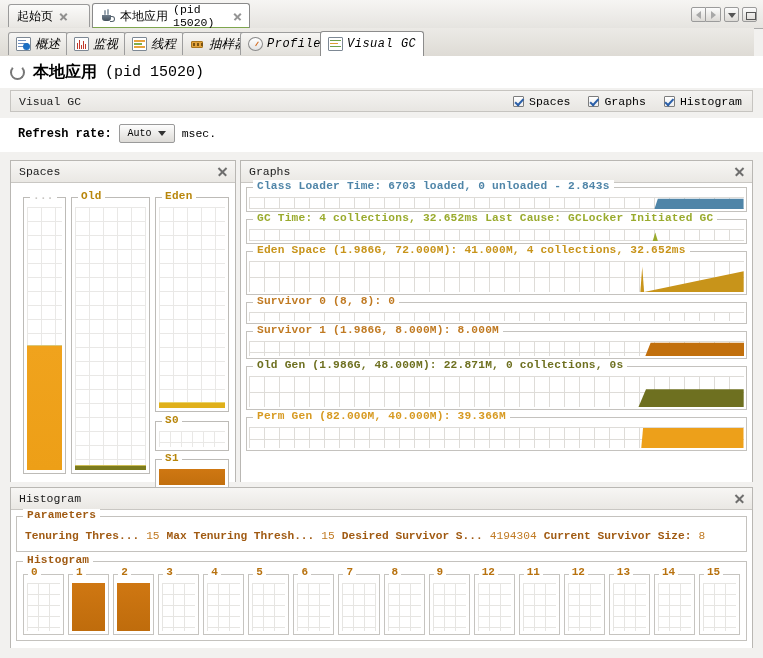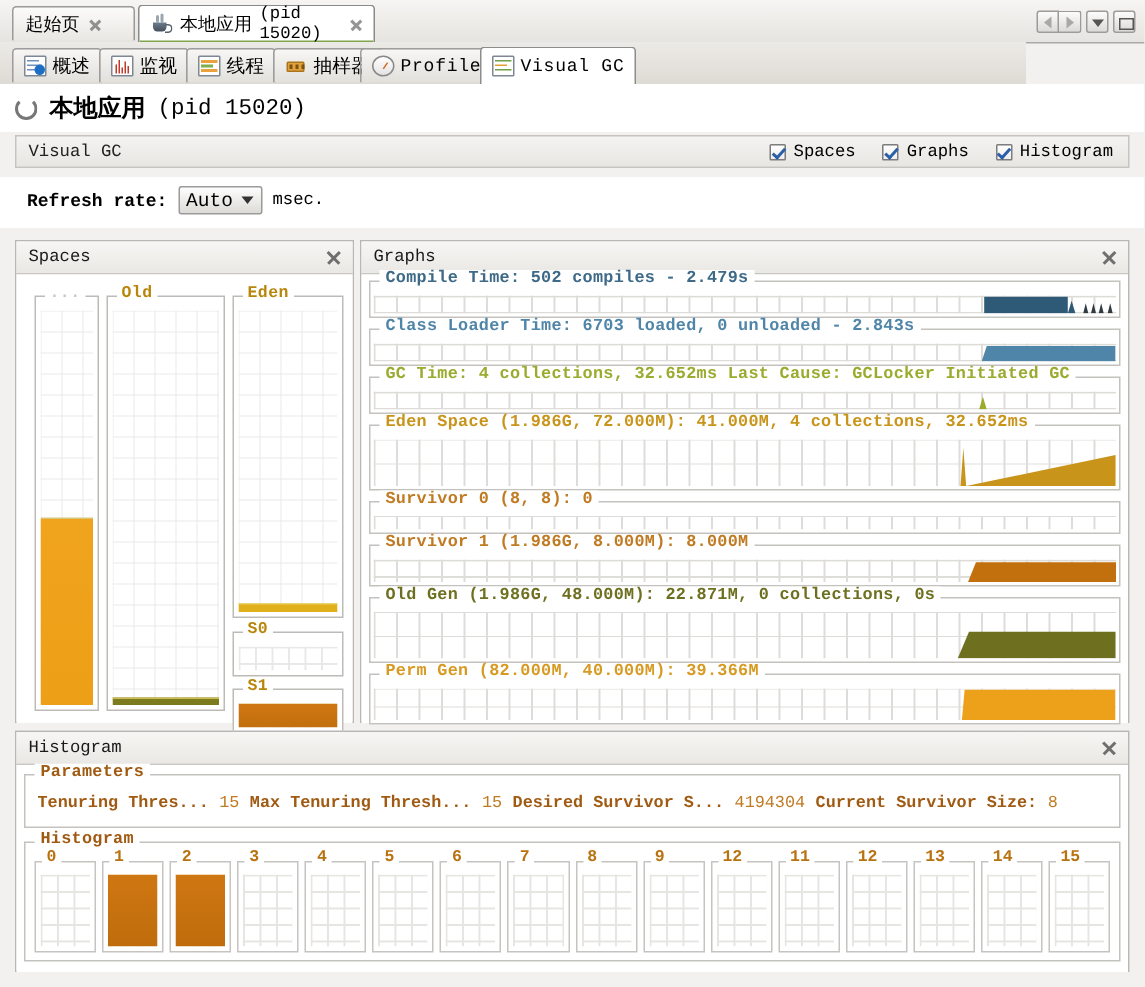--- a/index.html
+++ b/index.html
@@ -65,23 +65,24 @@
   .navgrp .navbtn:first-child{border-radius:2px 0 0 2px;}
   .navgrp .navbtn:last-child{border-radius:0 2px 2px 0;border-left:none;}
   .tri{position:absolute;left:50%;top:50%;width:0;height:0;}
   .tri.left{transform:translate(-60%,-50%);border-top:4px solid transparent;border-bottom:4px solid transparent;border-right:5px solid #a8a8a8;}
   .tri.right{transform:translate(-40%,-50%);border-top:4px solid transparent;border-bottom:4px solid transparent;border-left:5px solid #a8a8a8;}
   .tri.down{transform:translate(-50%,-40%);border-left:4px solid transparent;border-right:4px solid transparent;border-top:5px solid #555;}
   .winglyph{position:absolute;left:3px;top:4px;width:8px;height:6px;border:1.4px solid #555;}
 
   
   .viewtabstrip{
-    position:absolute;left:0;top:28px;width:684px;height:28px;
+    position:absolute;left:0;top:28px;width:754px;height:28px;
     background:linear-gradient(#eceae6,#dedbd5);
     border-bottom:1px solid #a2a2a2;
+    font-style:italic;
   }
   .vtab{
     position:absolute;top:4px;height:23px;box-sizing:border-box;
     display:flex;align-items:center;gap:4px;padding:0 7px;
     border:1px solid #9d9d9d;border-bottom:none;border-radius:3px 3px 0 0;
     background:linear-gradient(#f7f6f4,#e2e0db);
     white-space:nowrap;
   }
   .vtab.active{
     background:#fff;top:3px;height:25px;border-color:#8c8c8c;
@@ -146,21 +147,21 @@
 
   
   .rraw{position:absolute;left:0;top:118px;width:763px;height:34px;background:#fff;}
   .rr{display:flex;align-items:center;gap:7px;padding:6px 0 0 18px;}
   .rrlabel{font-family:"Liberation Mono",monospace;font-size:12px;font-weight:bold;}
   .combo{
     width:56px;height:19px;box-sizing:border-box;
     border:1px solid #9a9a9a;border-radius:2px;
     background:linear-gradient(#fdfdfd,#dddbd7);
     display:flex;align-items:center;justify-content:center;gap:6px;
-    font-family:"Liberation Mono",monospace;font-size:13px;
+    font-family:"Liberation Mono",monospace;font-size:10px;
   }
   .combo .cdown{width:0;height:0;border-left:4px solid transparent;border-right:4px solid transparent;border-top:5px solid #333;}
   .rrunit{font-family:"Liberation Mono",monospace;font-size:11.5px;}
 
   
   .panel{position:absolute;background:#fff;border:1px solid #b9b7b3;box-sizing:border-box;}
   .panelhdr{
     height:22px;box-sizing:border-box;
     background:linear-gradient(#f7f6f4,#eae8e4);
     border-bottom:1px solid #c9c7c3;
@@ -423,36 +424,20 @@
     </div>
   </div>
 
   <div class="panel" id="graphs">
     <div class="panelhdr">
       <span class="ptitle">Graphs</span>
       <span class="pclose"></span>
     </div>
     <div class="graphsbody">
 
-      <div class="gbox" style="height:25px;">
-        <span class="glabel" style="color:#3e6a88;">Compile Time: 502 compiles - 2.479s</span>
-        <div class="gplot">
-          <div class="hgrid"></div>
-          <div class="gseries">
-            <svg viewBox="0 0 500 14" preserveAspectRatio="none">
-              <rect x="398" y="1" width="65" height="13" fill="#2f5a77"></rect>
-              <polygon points="463,14 466,4 469,14" fill="#2f5a77"></polygon>
-              <polygon points="475,14 477,6 479,14" fill="#2f3a42"></polygon>
-              <polygon points="481,14 483,6 485,14" fill="#2f3a42"></polygon>
-              <polygon points="487,14 489,6 491,14" fill="#2f3a42"></polygon>
-              <polygon points="494,14 496,6 498,14" fill="#2f3a42"></polygon>
-            </svg>
-          </div>
-        </div>
-      </div>
 
       <div class="gbox" style="height:25px;">
         <span class="glabel" style="color:#4f85a8;">Class Loader Time: 6703 loaded, 0 unloaded - 2.843s</span>
         <div class="gplot">
           <div class="hgrid"></div>
           <div class="gseries">
             <svg viewBox="0 0 500 14" preserveAspectRatio="none">
               <polygon points="396,14 400,2 500,2 500,14" fill="#4f85a8"></polygon>
             </svg>
           </div>

